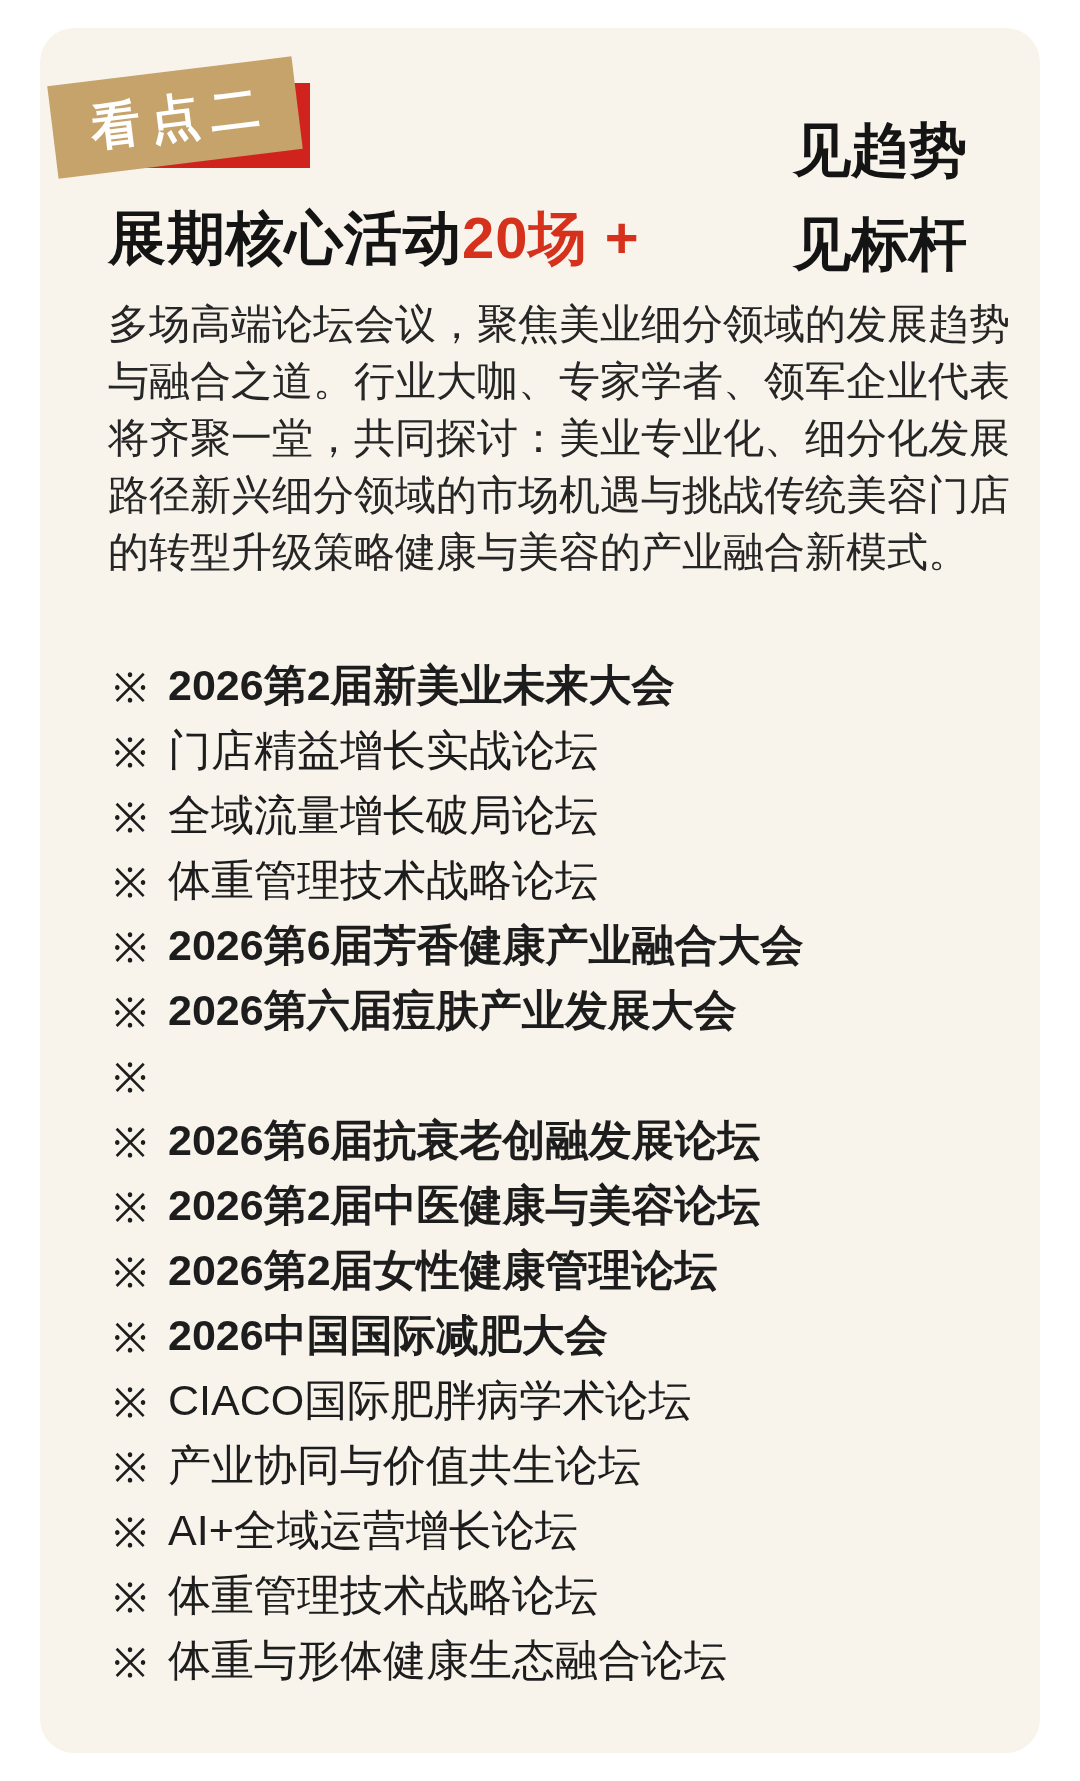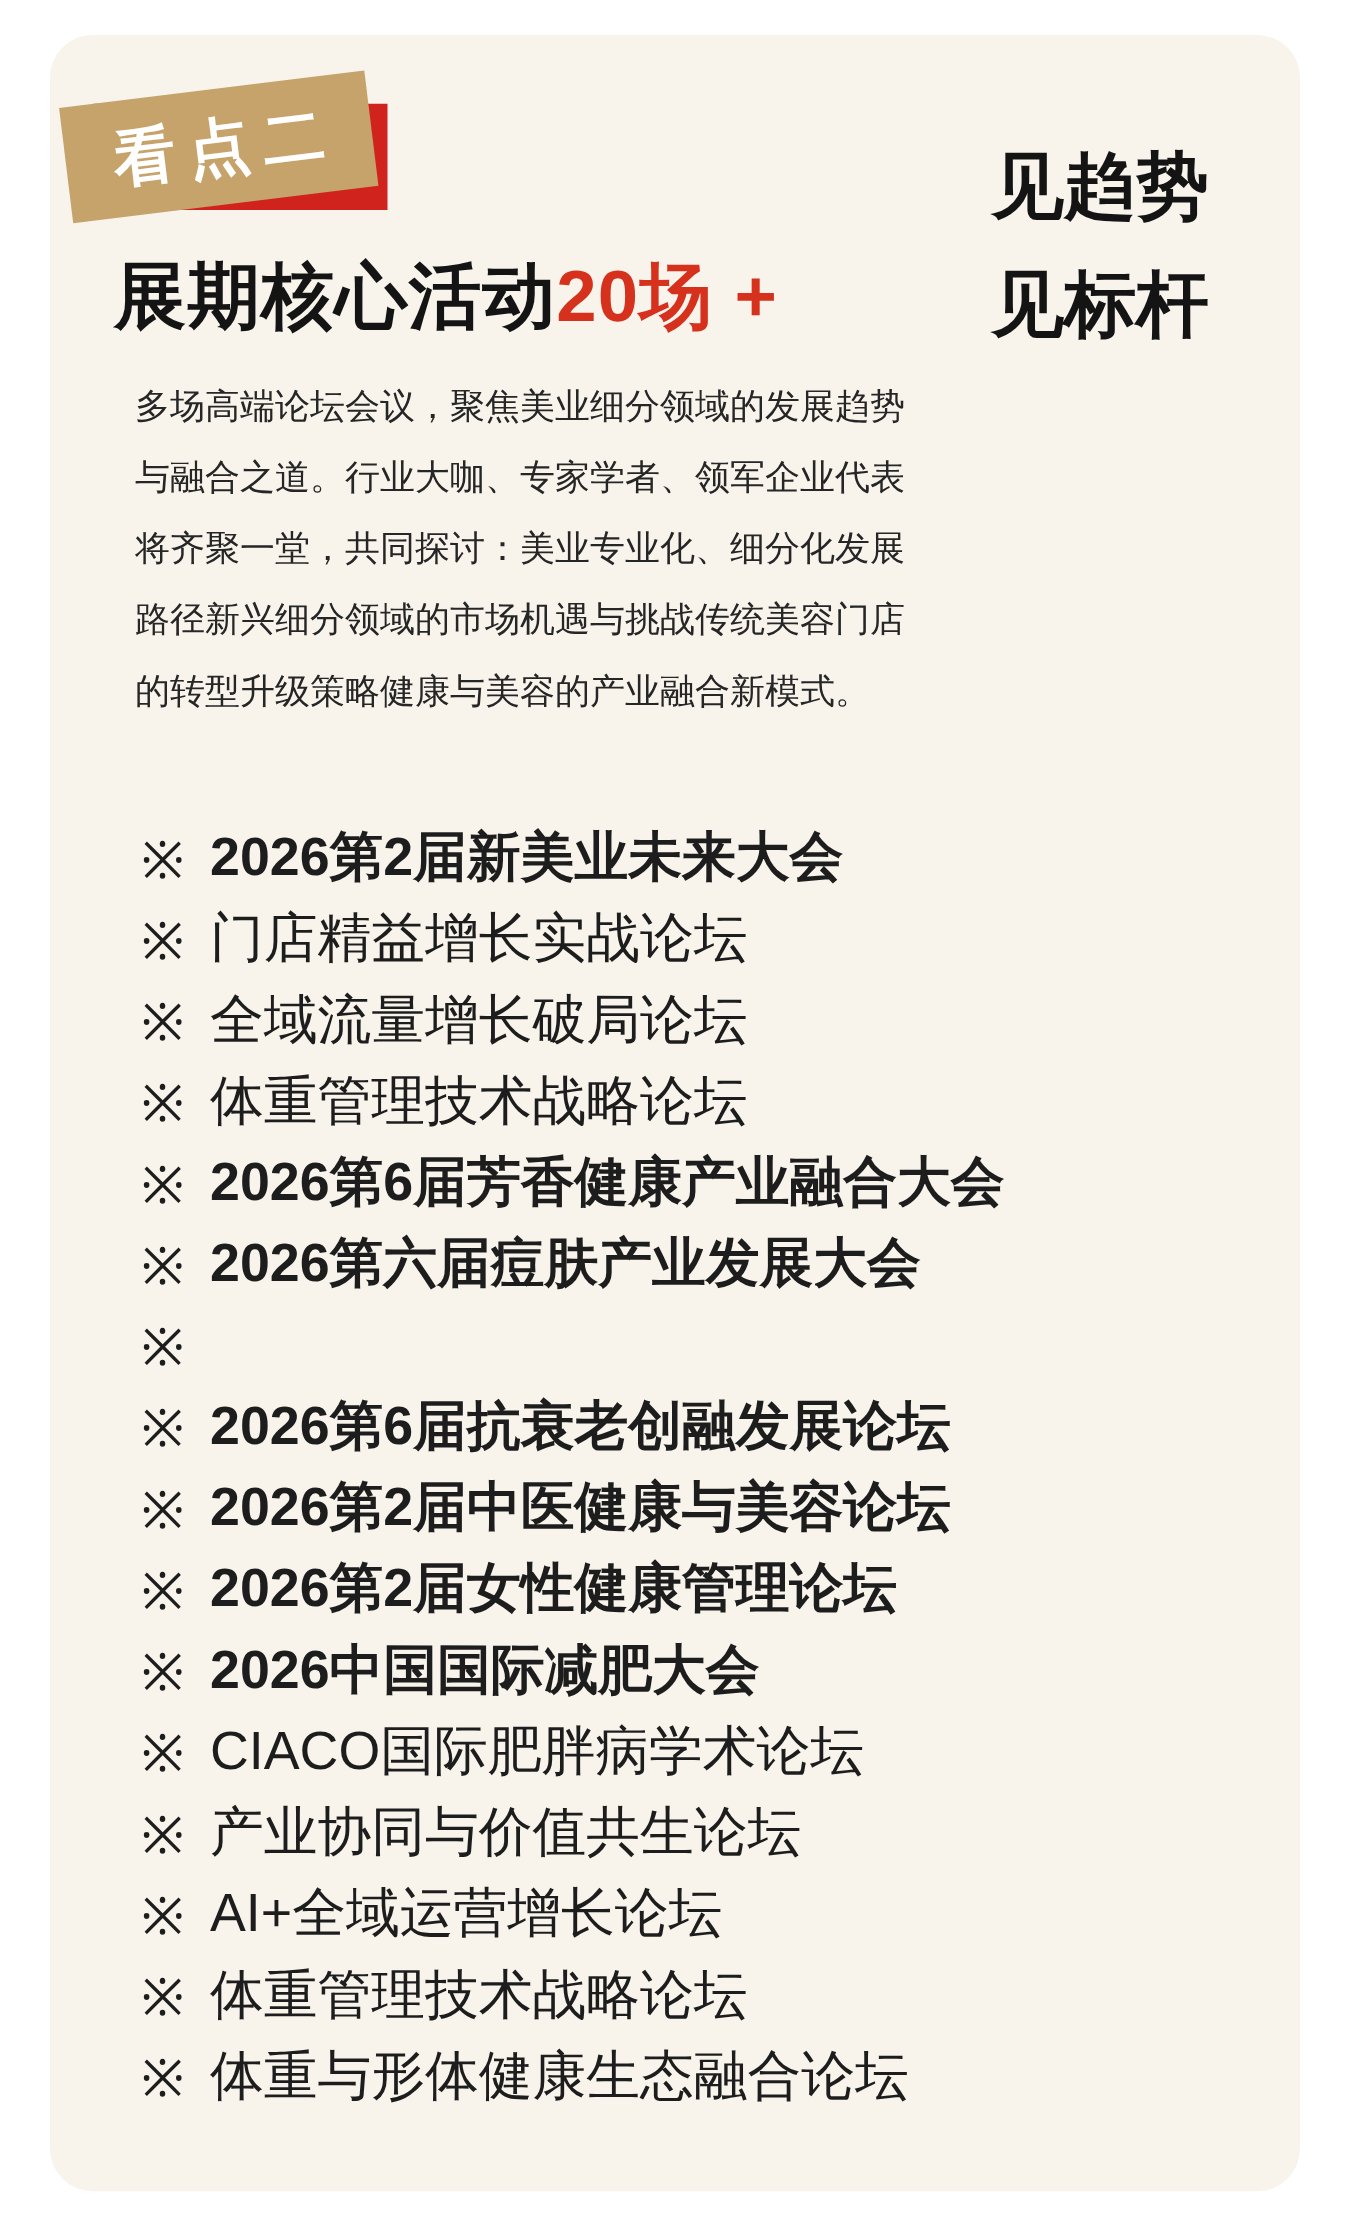--- a/index.html
+++ b/index.html
@@ -30,34 +30,34 @@
     transform:rotate(-7deg);
     display:flex;align-items:center;justify-content:center;
   }
   .badge-label{
     color:#ffffff;font-size:50px;font-weight:700;
     letter-spacing:10px;padding-left:10px;
     white-space:nowrap;line-height:1;
   }
   
   .title{
-    position:absolute;left:51px;top:177px;margin:0;
+    position:absolute;left:68px;top:177px;margin:0;
     font-size:58px;font-weight:700;line-height:66px;
     letter-spacing:1px;color:#141414;white-space:nowrap;
   }
   .title .red{color:var(--red,#d5311d);}
   .slogan{
     position:absolute;right:73px;top:75px;
     text-align:right;font-size:58px;font-weight:700;
     line-height:94px;color:#141414;white-space:nowrap;margin-left:20px;
   }
   
   .intro{
     position:absolute;left:68px;top:268px;width:930px;
-    font-size:28px;line-height:57px;color:#262626;
+    font-size:41px;line-height:57px;color:#262626;
   }
   .intro-line{white-space:nowrap;}
   
   .events{
     position:absolute;left:73px;top:625px;width:920px;
     font-size:43px;color:#1d1d1d;
   }
   .event-row{
     display:flex;align-items:center;height:65px;
     font-weight:400;white-space:nowrap;

